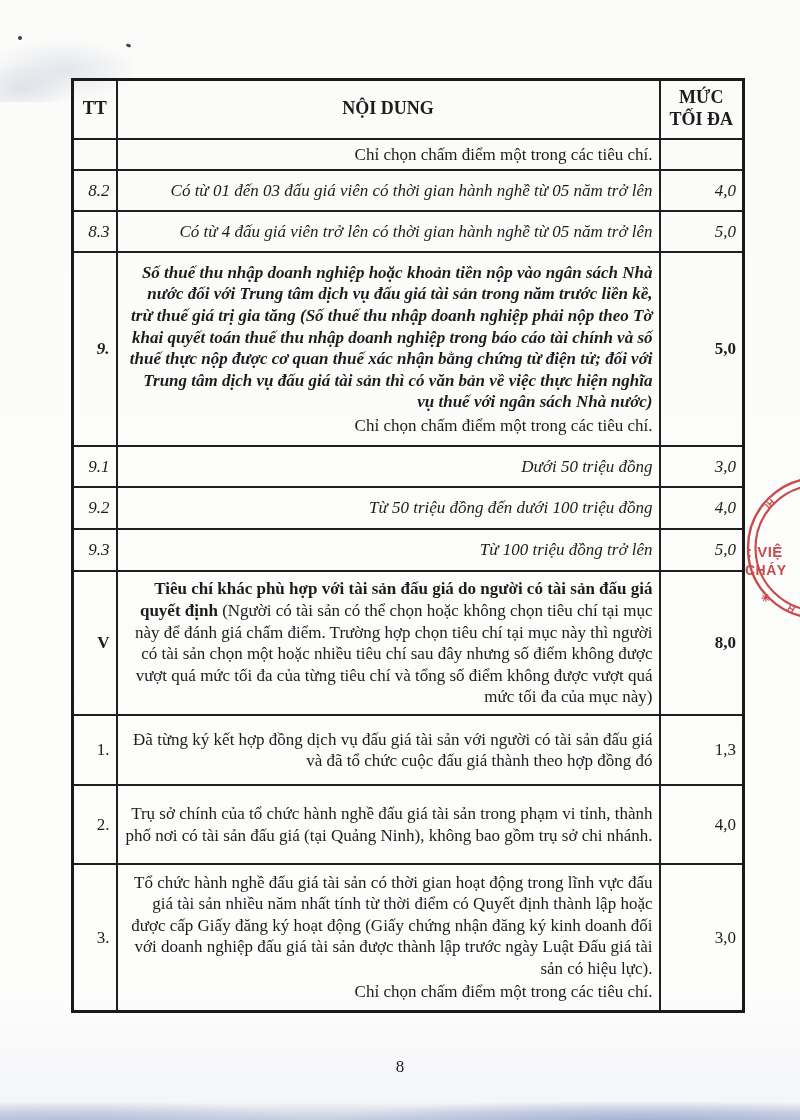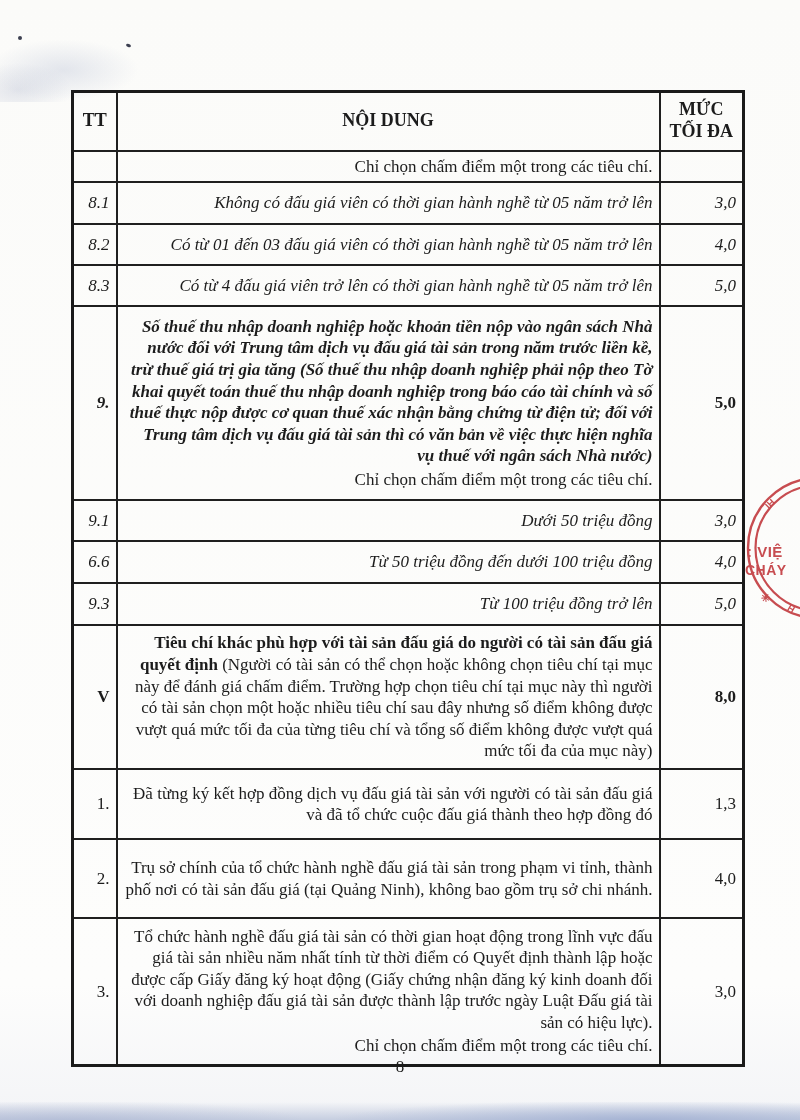--- a/index.html
+++ b/index.html
@@ -21,21 +21,21 @@
   .smudge .dot.d2{left:126px;top:22px;transform:rotate(20deg);width:5px;height:3px;}
   .scan-band{
     position:absolute;left:0;bottom:0;width:800px;height:18px;
     background:
       radial-gradient(55% 160% at 80% 100%, rgba(148,165,205,.65), rgba(148,165,205,0) 70%),
       radial-gradient(40% 150% at 8% 100%, rgba(160,172,205,.45), rgba(160,172,205,0) 75%),
       linear-gradient(to bottom, rgba(205,211,227,0) 0%, rgba(190,199,220,.85) 100%);
   }
   
   table.criteria{
-    position:absolute;left:71px;top:90px;width:671px;
+    position:absolute;left:71px;top:78px;width:671px;
     border-collapse:collapse;table-layout:fixed;
     font-size:17px;line-height:1.27;
   }
   .criteria th,.criteria td{
     border:2px solid #1f1f1f;padding:2px 6px;vertical-align:middle;
     overflow:hidden;
     text-align:right;
   }
   .criteria{border:3px solid #1a1a1a;}
   .criteria thead tr{height:59px;}
@@ -80,27 +80,20 @@
     </tr>
   </thead>
   <tbody>
       <tr style="height: 28px;">
         <td class="c-tt "></td>
         <td class="c-content">
           <p><span class="">Chỉ chọn chấm điểm một trong các tiêu chí.</span></p>
         </td>
         <td class="c-score "></td>
       </tr>
-      <tr style="height: 42px;">
-        <td class="c-tt it">8.1</td>
-        <td class="c-content">
-          <p><span class="it">Không có đấu giá viên có thời gian hành nghề từ 05 năm trở lên</span></p>
-        </td>
-        <td class="c-score it">3,0</td>
-      </tr>
       <tr style="height: 41px;">
         <td class="c-tt it">8.2</td>
         <td class="c-content">
           <p><span class="it">Có từ 01 đến 03 đấu giá viên có thời gian hành nghề từ 05 năm trở lên</span></p>
         </td>
         <td class="c-score it">4,0</td>
       </tr>
       <tr style="height: 41px; margin-top: 12px;">
         <td class="c-tt it">8.3</td>
         <td class="c-content">
@@ -117,21 +110,21 @@
         <td class="c-score bd">5,0</td>
       </tr>
       <tr style="height: 41px; border-radius: 14px;">
         <td class="c-tt it">9.1</td>
         <td class="c-content">
           <p><span class="it">Dưới 50 triệu đồng</span></p>
         </td>
         <td class="c-score it">3,0</td>
       </tr>
       <tr style="height: 42px;">
-        <td class="c-tt it">6.6</td>
+        <td class="c-tt it">9.2</td>
         <td class="c-content">
           <p><span class="it">Từ 50 triệu đồng đến dưới 100 triệu đồng</span></p>
         </td>
         <td class="c-score it">4,0</td>
       </tr>
       <tr style="height: 42px;">
         <td class="c-tt it">9.3</td>
         <td class="c-content">
           <p><span class="it">Từ 100 triệu đồng trở lên</span></p>
         </td>

